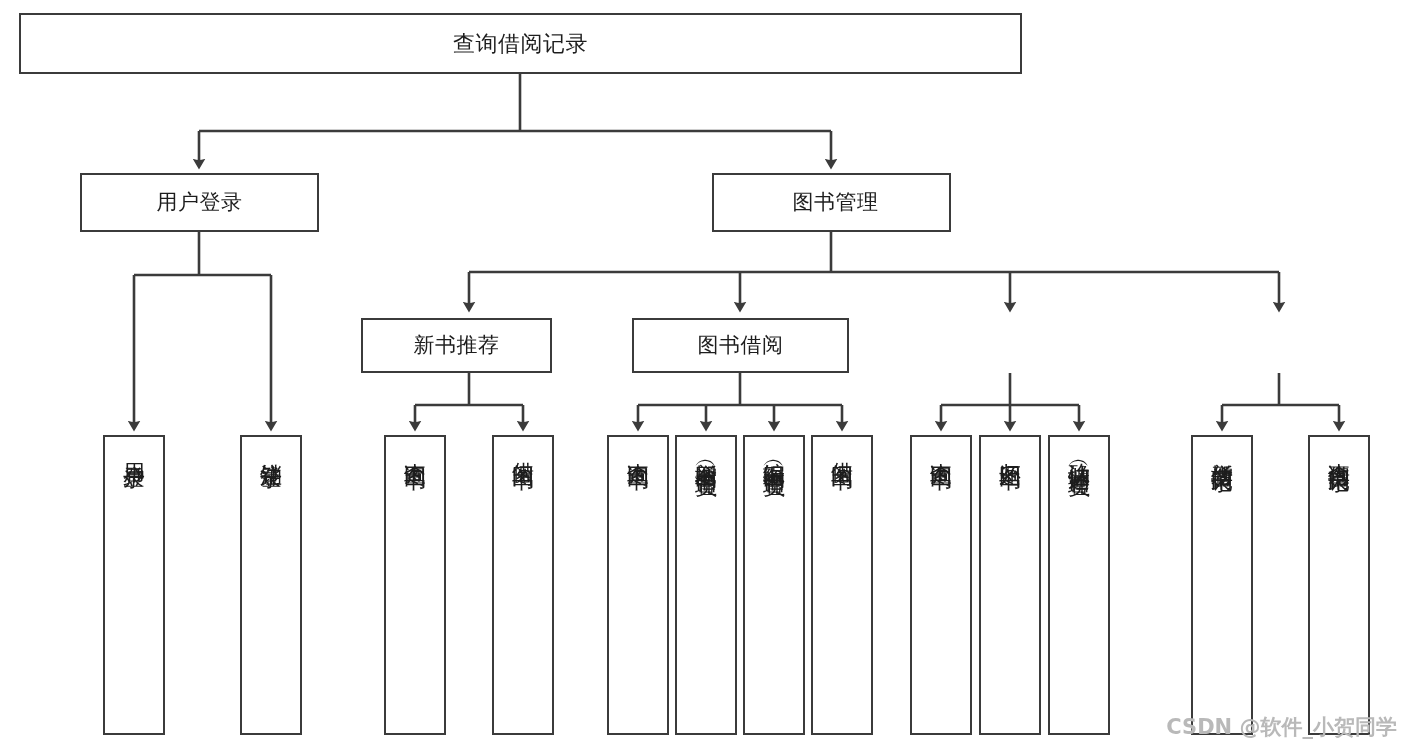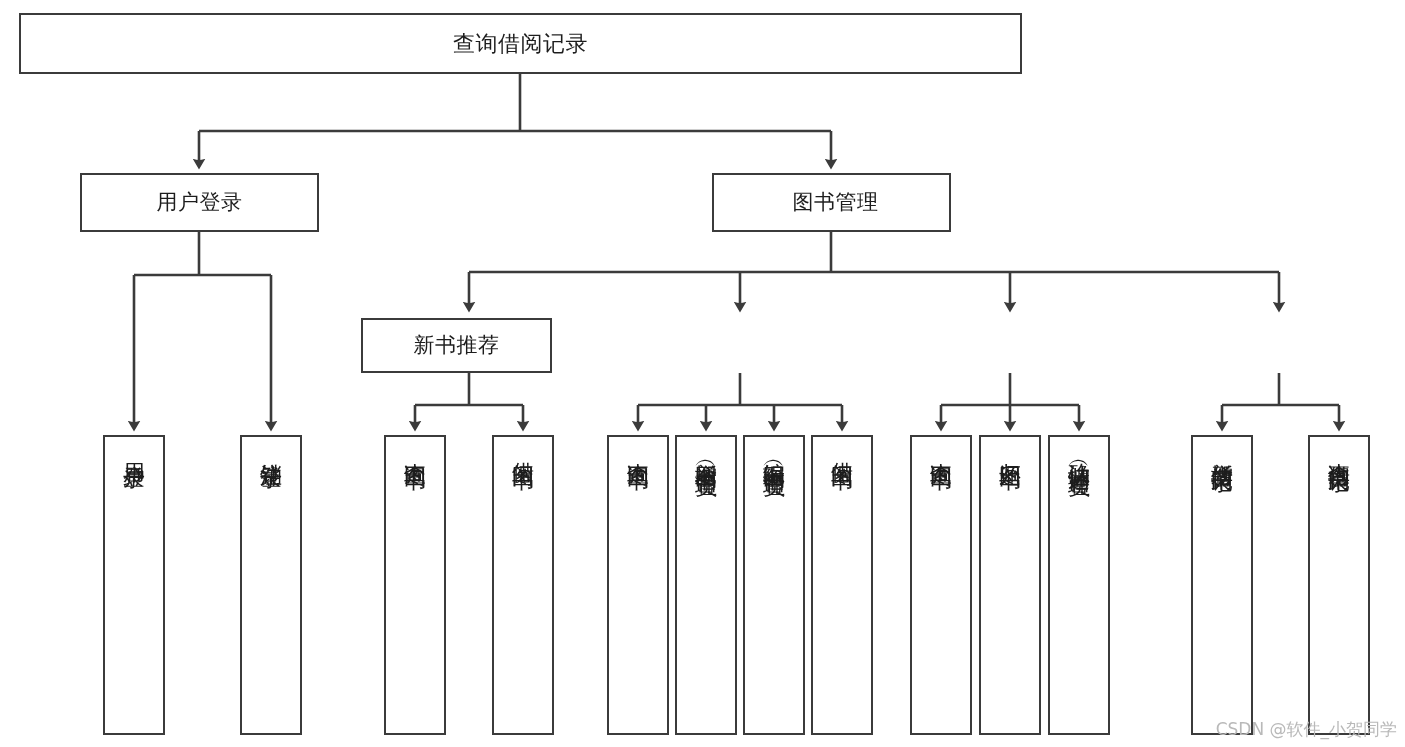--- a/index.html
+++ b/index.html
@@ -64,25 +64,26 @@
     text-orientation: upright;
     font-size: 22px;
     line-height: 1.08;
     letter-spacing: 2px;
     white-space: nowrap;
   }
   #watermark {
     position: absolute;
     right: 8px;
     bottom: 6px;
-    font-size: 17px;
+    font-size: 21px;
     color: #b9b9b9;
     white-space: nowrap;
     z-index: 5;
     font-family: "DejaVu Sans", "Liberation Sans", sans-serif;
+    font-weight: bold;
   }
 </style>
 </head>
 <body>
 
 <div id="diagram-root">
 
   <svg id="edge-layer" viewBox="0 0 1405 747" width="1405" height="747">
     <defs>
       <marker id="arrow" markerWidth="11" markerHeight="13" refX="1.5" refY="6.5" orient="auto" markerUnits="userSpaceOnUse">
@@ -140,20 +141,23 @@
   <div class="node h" style="left:80px; top:173px; width:239px; height:59px;">
     <span class="node-label">用户登录</span>
   </div>
   <div class="node h" style="left:712px; top:173px; width:239px; height:59px;padding-left:8px;">
     <span class="node-label">图书管理</span>
   </div>
 
   <div class="node h" style="left:361px; top:318px; width:191px; height:55px;">
     <span class="node-label">新书推荐</span>
   </div>
+  <div class="node h" style="left:632px; top:318px; width:217px; height:55px;">
+    <span class="node-label">图书借阅</span>
+  </div>
 
   <div class="node v" style="left:103px; top:435px; width:62px; height:300px;">
     <span class="node-label">用户登录</span>
   </div>
   <div class="node v" style="left:240px; top:435px; width:62px; height:300px;">
     <span class="node-label">注销登录</span>
   </div>
 
   <div class="node v" style="left:384px; top:435px; width:62px; height:300px;">
     <span class="node-label">查询图书</span>

